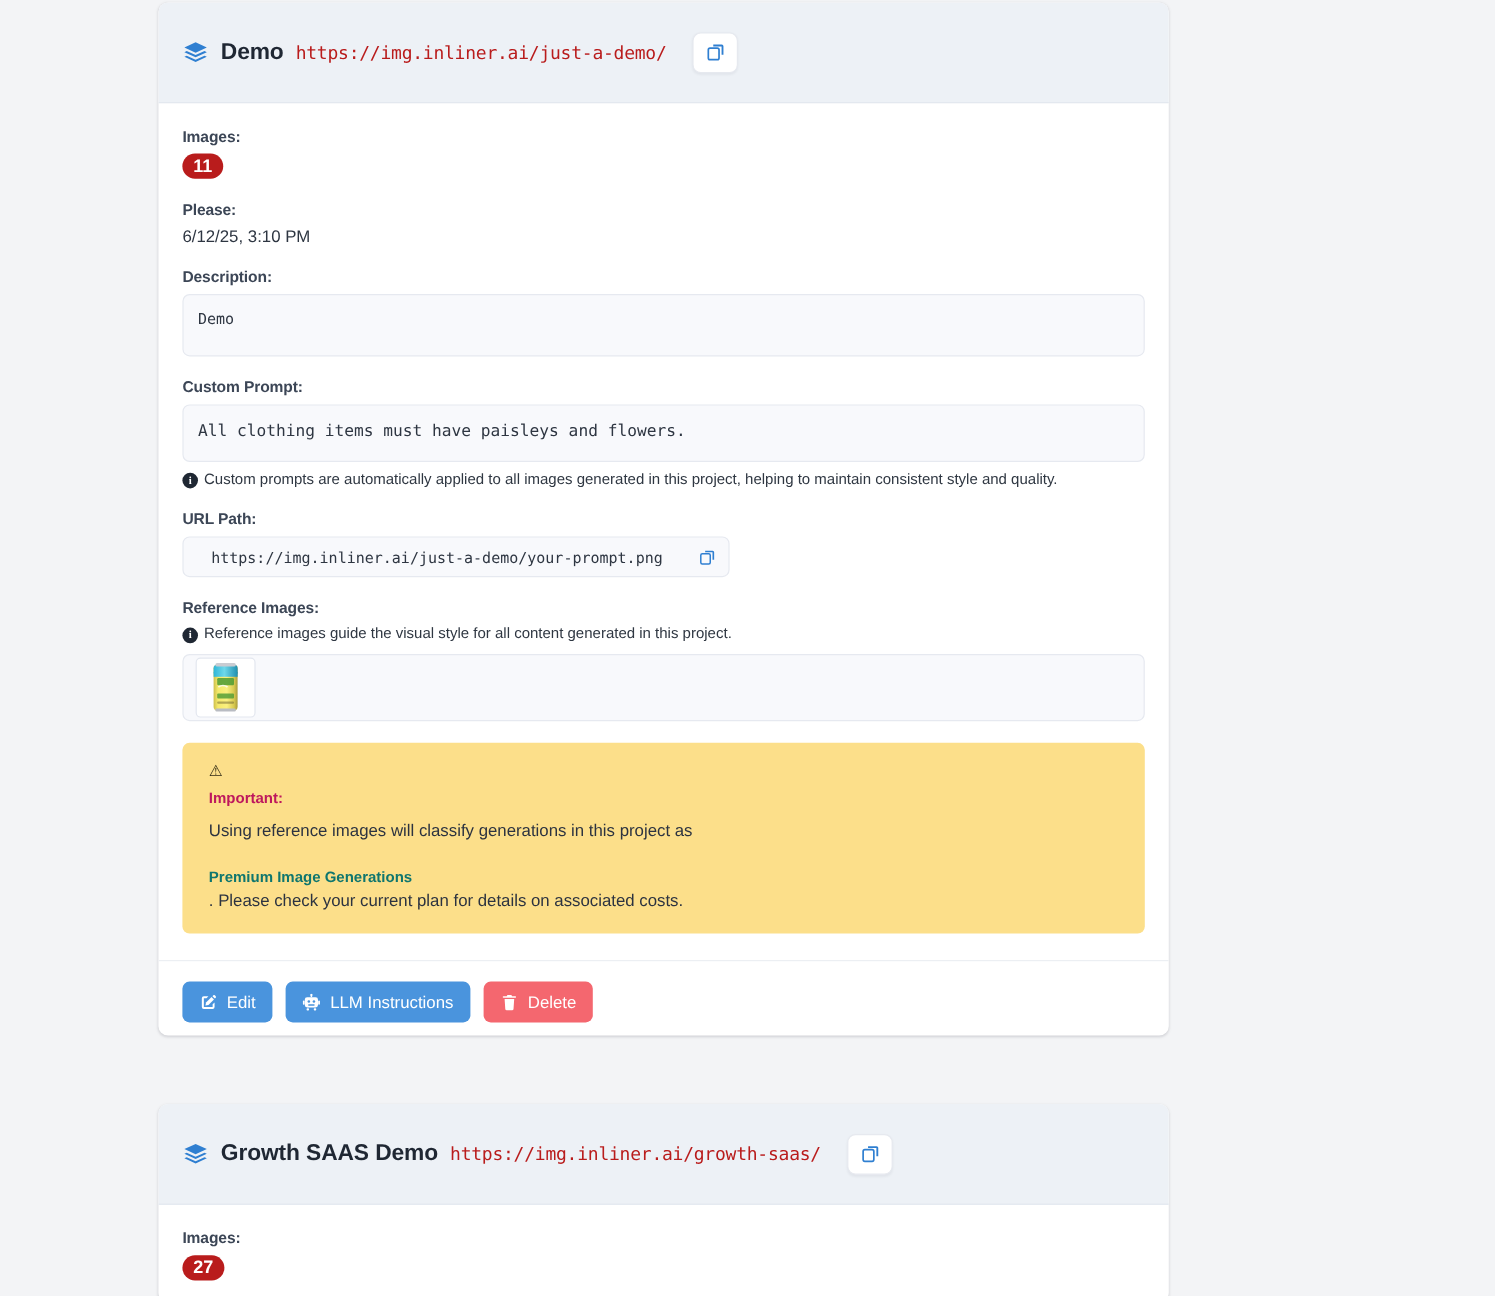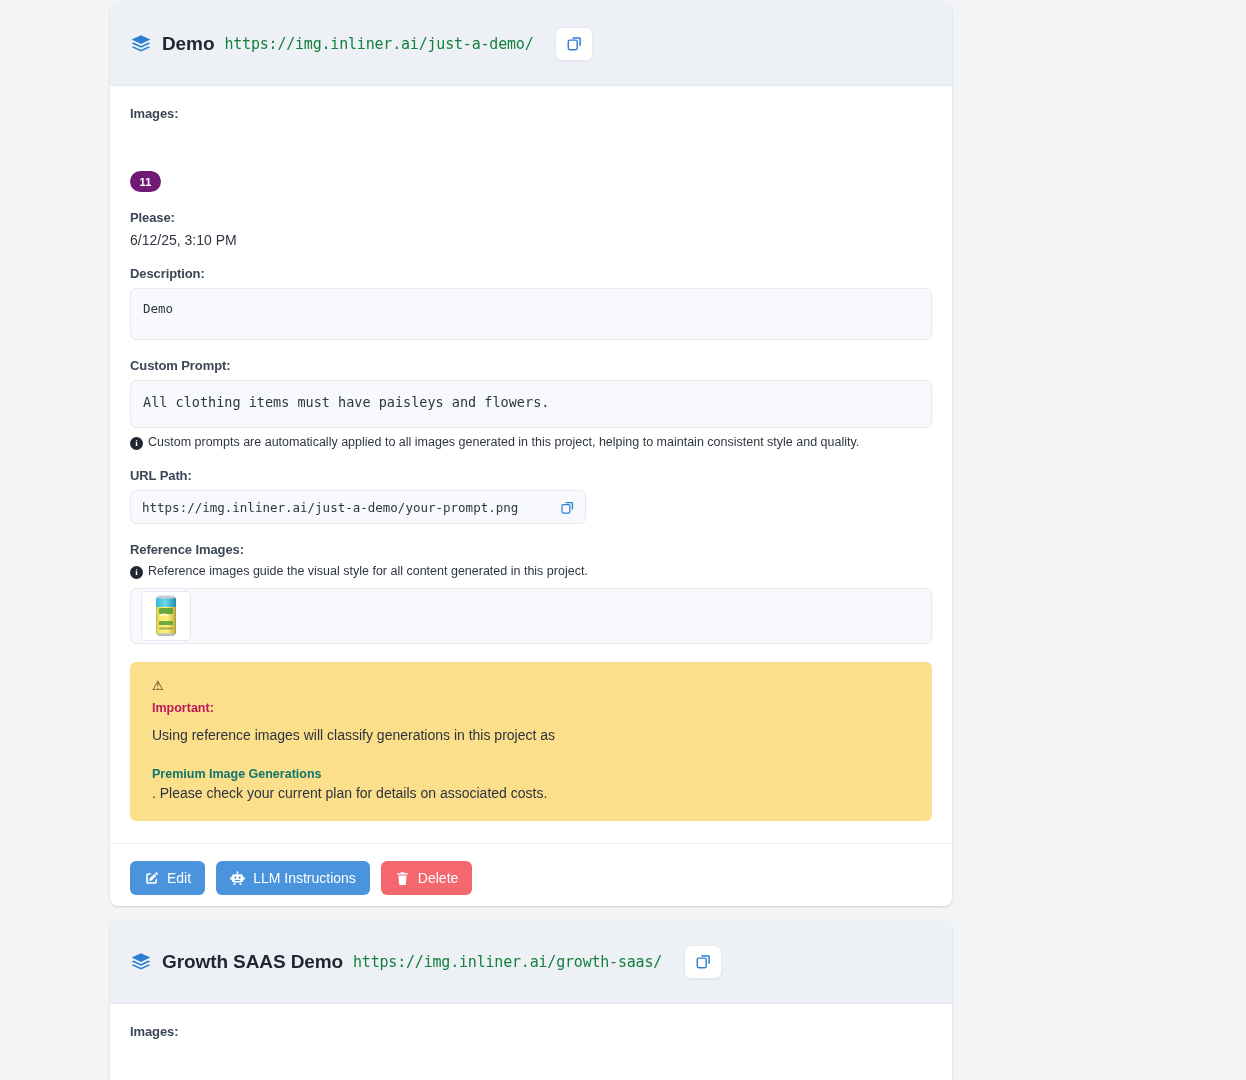--- a/index.html
+++ b/index.html
@@ -15,21 +15,21 @@
   .page {
     position: relative;
     width: 1246px;
     height: 1080px;
     background: #f3f4f6;
   }
 
   
   .card {
     position: absolute;
-    left: 110px;
+    left: 132px;
     width: 842px;
     background: #ffffff;
     border-radius: 8px;
     box-shadow: 0 1px 3px rgba(16,24,40,0.10), 0 1px 2px rgba(16,24,40,0.06);
     overflow: hidden;
   }
   #card-demo { top: 2px; }
   #card-growth { top: 920px; }
 
   .card-header {
@@ -45,21 +45,21 @@
   .card-title {
     font-size: 19px;
     font-weight: 700;
     color: #1f2733;
     letter-spacing: -0.1px;
     white-space: nowrap;
   }
   .card-url {
     font-family: "DejaVu Sans Mono", monospace;
     font-size: 15px;
-    color: #15803d;
+    color: #b91c1c;
     white-space: nowrap;
     letter-spacing: -0.2px;
   }
   .copy-btn {
     margin-left: 12px;
     width: 38px;
     height: 34px;
     background: #ffffff;
     border: 1px solid #e6e9ef;
     border-radius: 7px;
@@ -85,26 +85,25 @@
   .field-block { margin-bottom: 18px; }
 
   .badge {
     display: inline-flex;
     align-items: center;
     justify-content: center;
     min-width: 31px;
     height: 21px;
     padding: 0 9px;
     border-radius: 11px;
-    background: #701a75;
+    background: #b91c1c;
     color: #ffffff;
-    font-size: 11px;
+    font-size: 15px;
     font-weight: 700;
     letter-spacing: 0.1px;
-    margin-top: 43px;
   }
 
   .static-value {
     font-size: 14px;
     color: #2e3642;
   }
 
   .box-readonly {
     background: #f8f9fc;
     border: 1px solid #e6e9f0;
@@ -139,21 +138,21 @@
     font-family: "Liberation Serif", serif;
   }
 
   .url-row {
     display: flex;
     align-items: center;
     width: 456px;
     background: #f8f9fc;
     border: 1px solid #e6e9f0;
     border-radius: 6px;
-    padding: 0 10px 0 11px;
+    padding: 0 10px 0 23px;
     height: 34px;
   }
   .url-row .url-text {
     flex: 1;
     font-family: "DejaVu Sans Mono", monospace;
     font-size: 12.5px;
     color: #2e3642;
     white-space: nowrap;
     overflow: hidden;
   }

